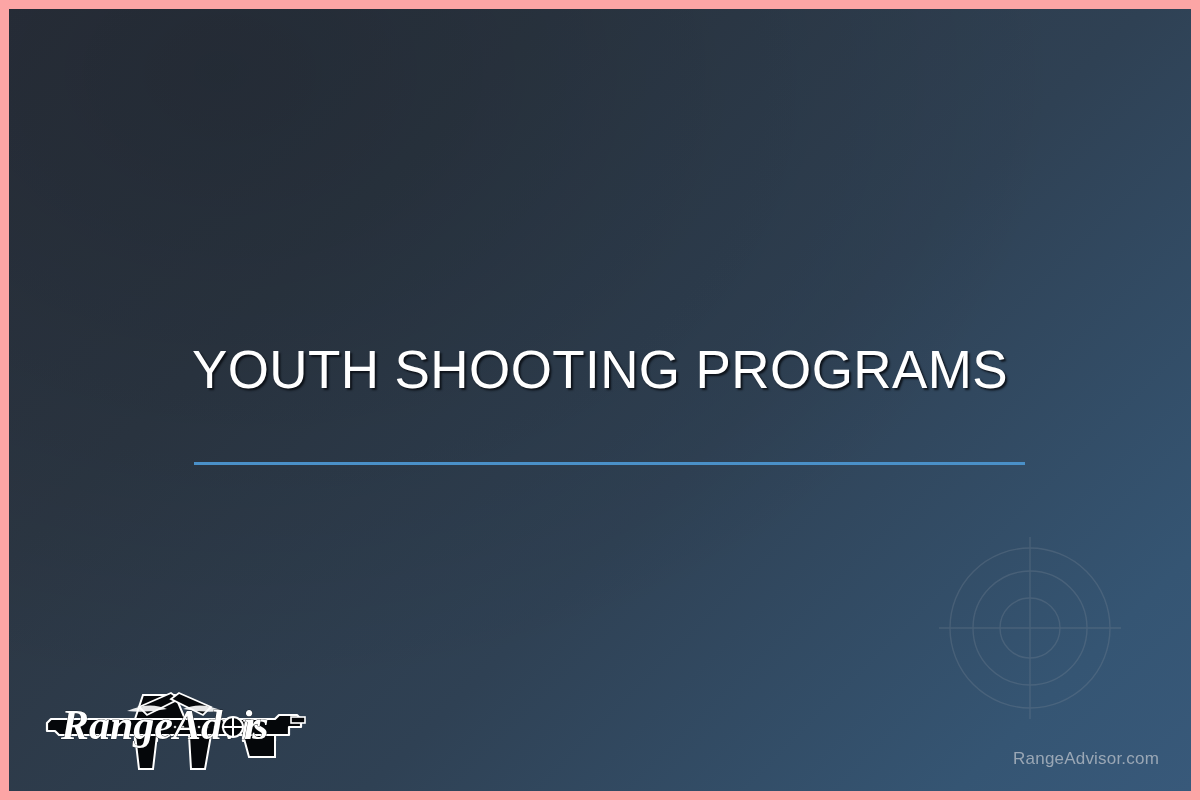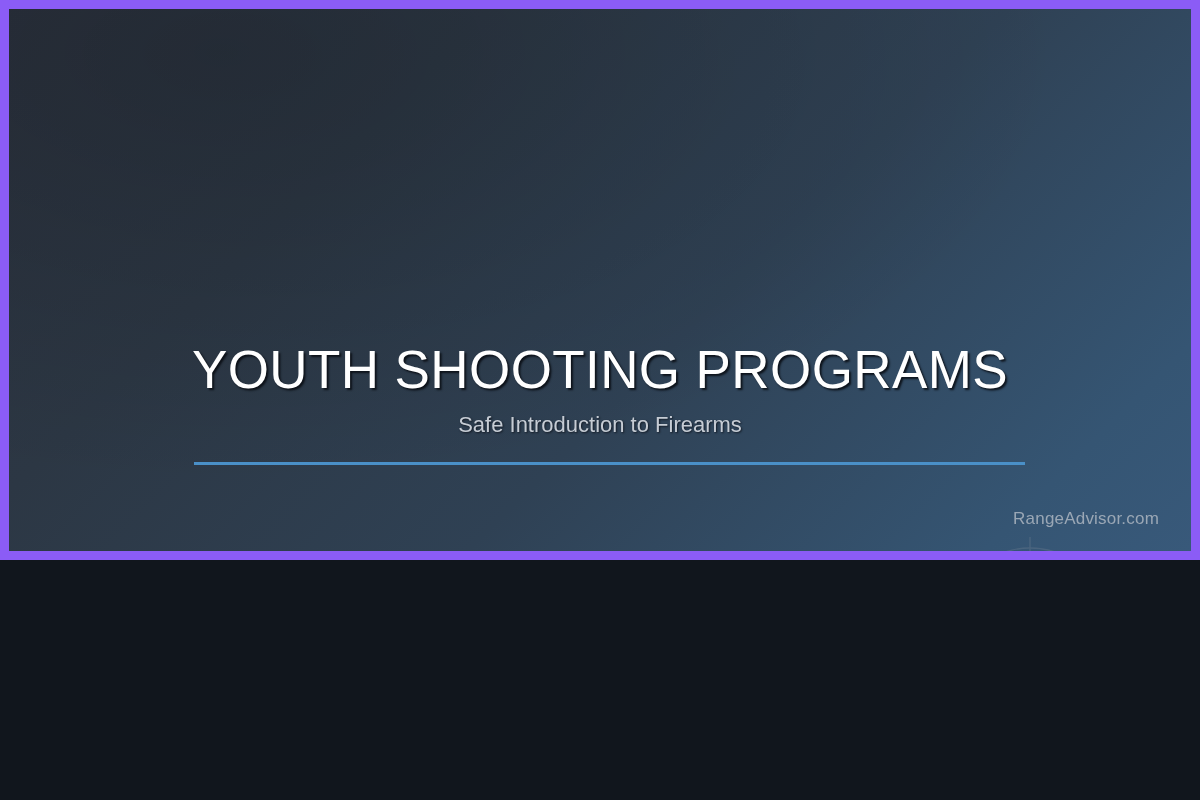--- a/index.html
+++ b/index.html
@@ -3,23 +3,23 @@
 <meta charset="utf-8">
 <style>
   html, body {
     margin: 0;
     padding: 0;
     background: #11161d;
   }
   .slide {
     position: relative;
     width: 1200px;
-    height: 560px;
+    height: 800px;
     box-sizing: border-box;
-    border: 9px solid #8b5cf6;
+    border: 9px solid #fca5a5;
     overflow: hidden;
     font-family: "Liberation Sans", sans-serif;
     padding-left: 8px;
   }
   .slide-bg {
     position: absolute;
     inset: 0;
     background: linear-gradient(135deg, #2b323e 0%, #2c3744 28%, #2f4154 58%, #355573 88%, #38597a 100%);
   }
   .vignette {
@@ -110,21 +110,20 @@
         <circle cx="100" cy="100" r="57"></circle>
         <circle cx="100" cy="100" r="30"></circle>
         <line x1="9" y1="100" x2="191" y2="100"></line>
         <line x1="100" y1="9" x2="100" y2="191"></line>
       </g>
     </svg>
   </div>
 
   <div class="title-block">
     <h1 class="slide-title">YOUTH SHOOTING PROGRAMS</h1>
-    <p class="slide-subtitle">Safe Introduction to Firearms</p>
   </div>
   <div class="accent-rule"></div>
 
   <div class="logo">
     <svg width="270" height="108" viewBox="0 0 270 108" xmlns="http://www.w3.org/2000/svg">
       <g>
 
         <path d="M8 46 L12 42 L236 42 L240 38 L258 38 L262 42 L262 50 L250 50 L250 58
                  L236 58 L236 64 L204 64 L204 58 L118 58 L118 64 L96 64 L96 58 L20 58
                  L16 54 L8 54 Z" fill="#05070a" stroke="#ffffff" stroke-width="2.2" stroke-linejoin="round"></path>

